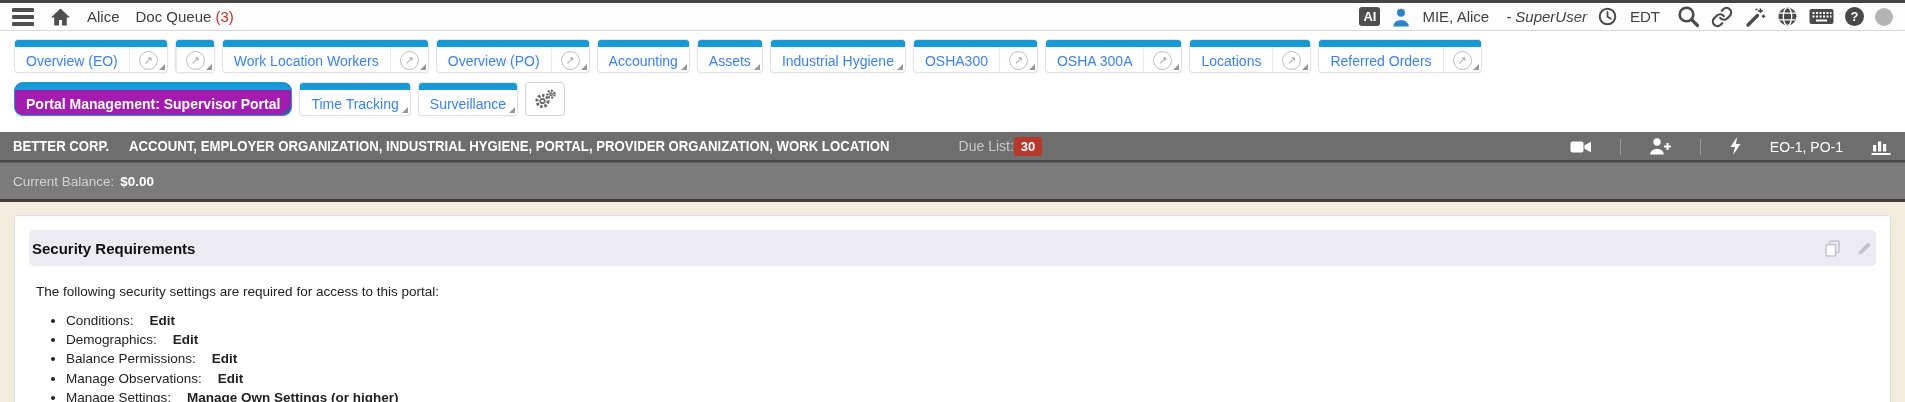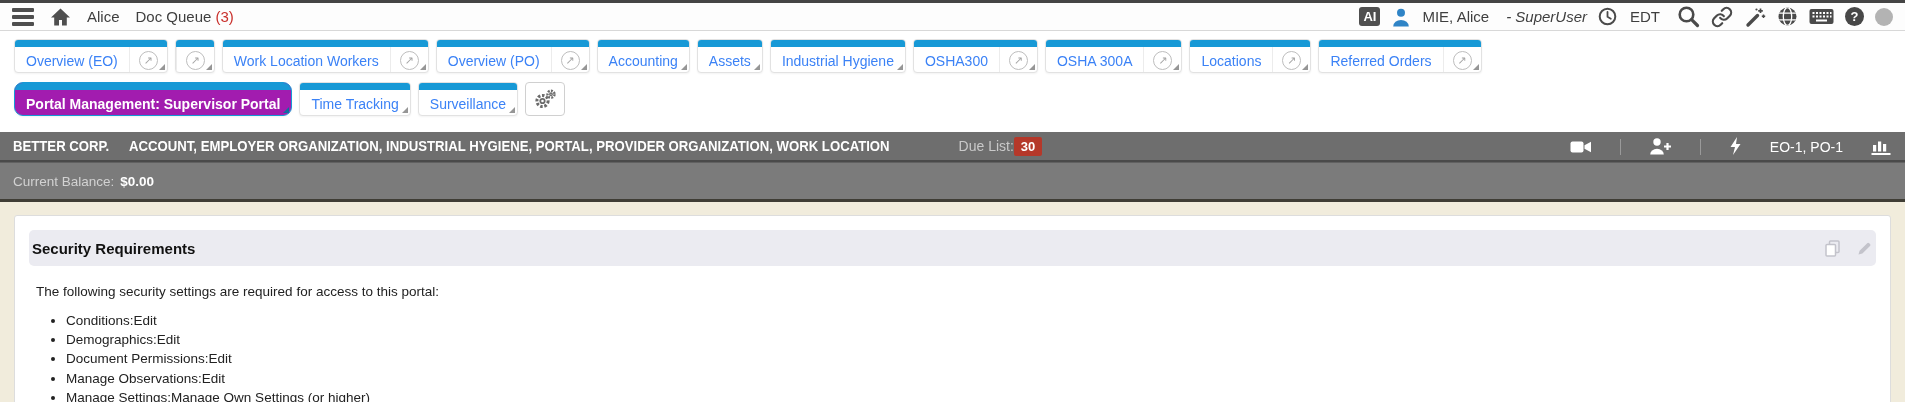--- a/index.html
+++ b/index.html
@@ -77,21 +77,21 @@
   .panel { background:#fff; border:1px solid #dddddd; border-radius:3px;
     height:260px; padding:14px 14px 0 14px; }
   .panel-header { background:#ebebf1; border-radius:5px; height:36px;
     display:flex; align-items:center; padding:0 3px; }
   .panel-title { font-size:15px; font-weight:bold; color:#111; }
   .panel-icons { margin-left:auto; display:flex; align-items:center; gap:15px; }
   .panel-body { padding:18px 4px 0 7px; font-size:13.5px; color:#222; }
   .panel-body p { margin:0 0 14px 0; }
   .panel-body ul { margin:14px 0 0 0; padding-left:30px; }
   .panel-body li { margin:0 0 3px 0; line-height:1.2; }
-  .req-value { font-weight:normal; margin-left:0; }
+  .req-value { font-weight:bold; margin-left:16px; }
 </style>
 </head>
 <body>
 
 <div class="topline"></div>
 
 <div class="navbar">
   <div class="nav-left">
     <div class="hamb">
         <span></span>
@@ -370,19 +370,19 @@
               <path d="M2.5 14.5 L3.6 10.8 11.2 3.2 a1.4 1.4 0 0 1 2 0 l0.8 0.8 a1.4 1.4 0 0 1 0 2 L6.4 13.6 2.5 14.5 Z" fill="#c3c3cb"></path>
             </svg>
         </div>
       </div>
     </div>
     <div class="panel-body">
       <p>The following security settings are required for access to this portal:</p>
       <ul>
         <li><span>Conditions:</span><span class="req-value">Edit</span></li>
         <li><span>Demographics:</span><span class="req-value">Edit</span></li>
-        <li><span>Document Permissions:</span><span class="req-value">Edit</span></li>
+        <li><span>Balance Permissions:</span><span class="req-value">Edit</span></li>
         <li><span>Manage Observations:</span><span class="req-value">Edit</span></li>
         <li><span>Manage Settings:</span><span class="req-value">Manage Own Settings (or higher)</span></li>
       </ul>
     </div>
   </div>
 </div>
 
 </body></html>

